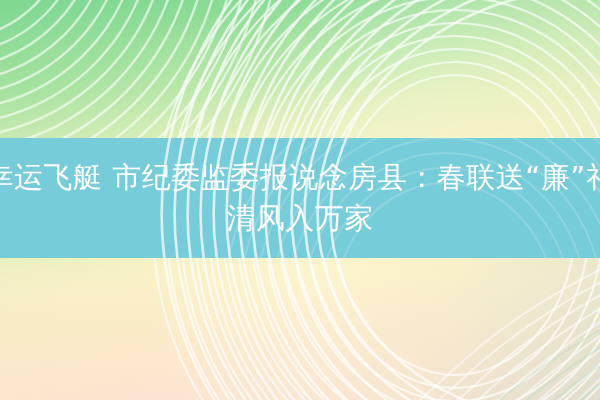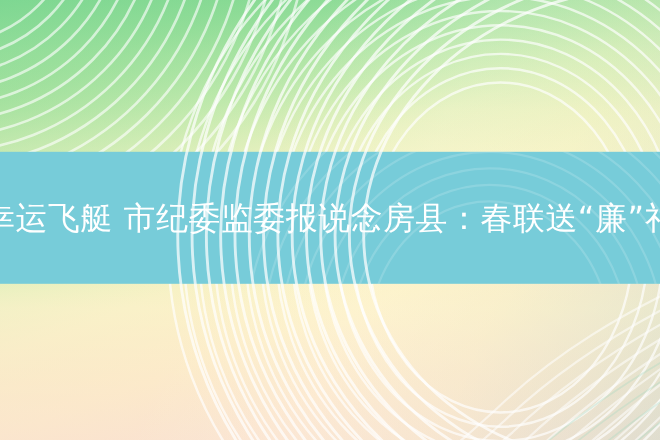--- a/index.html
+++ b/index.html
@@ -165,20 +165,21 @@
           <ellipse cx="215" cy="230" rx="158" ry="170"></ellipse>
           <ellipse cx="215" cy="230" rx="174" ry="185"></ellipse>
           <ellipse cx="215" cy="230" rx="190" ry="200"></ellipse>
           <ellipse cx="215" cy="230" rx="206" ry="215"></ellipse>
           <ellipse cx="215" cy="230" rx="222" ry="230"></ellipse>
         </g>
       </svg>
     </div>
 
     <div class="title-line">幸运飞艇 市纪委监委报说念房县：春联送“廉”礼</div>
+    <div class="title-line">清风入万家</div>
   </div>
 
   <div class="arcs" id="arcs-bottom">
     <svg viewBox="0 0 700 210" width="700" height="210" fill="none">
       <g stroke="#ffffff" stroke-width="2.6" opacity="0.72">
         <ellipse cx="620" cy="-30" rx="250" ry="215" transform="rotate(-8 620 -30)"></ellipse>
         <ellipse cx="620" cy="-30" rx="263" ry="228" transform="rotate(-8 620 -30)"></ellipse>
         <ellipse cx="620" cy="-30" rx="276" ry="241" transform="rotate(-8 620 -30)"></ellipse>
         <ellipse cx="620" cy="-30" rx="289" ry="254" transform="rotate(-8 620 -30)"></ellipse>
         <ellipse cx="620" cy="-30" rx="302" ry="267" transform="rotate(-8 620 -30)"></ellipse>

